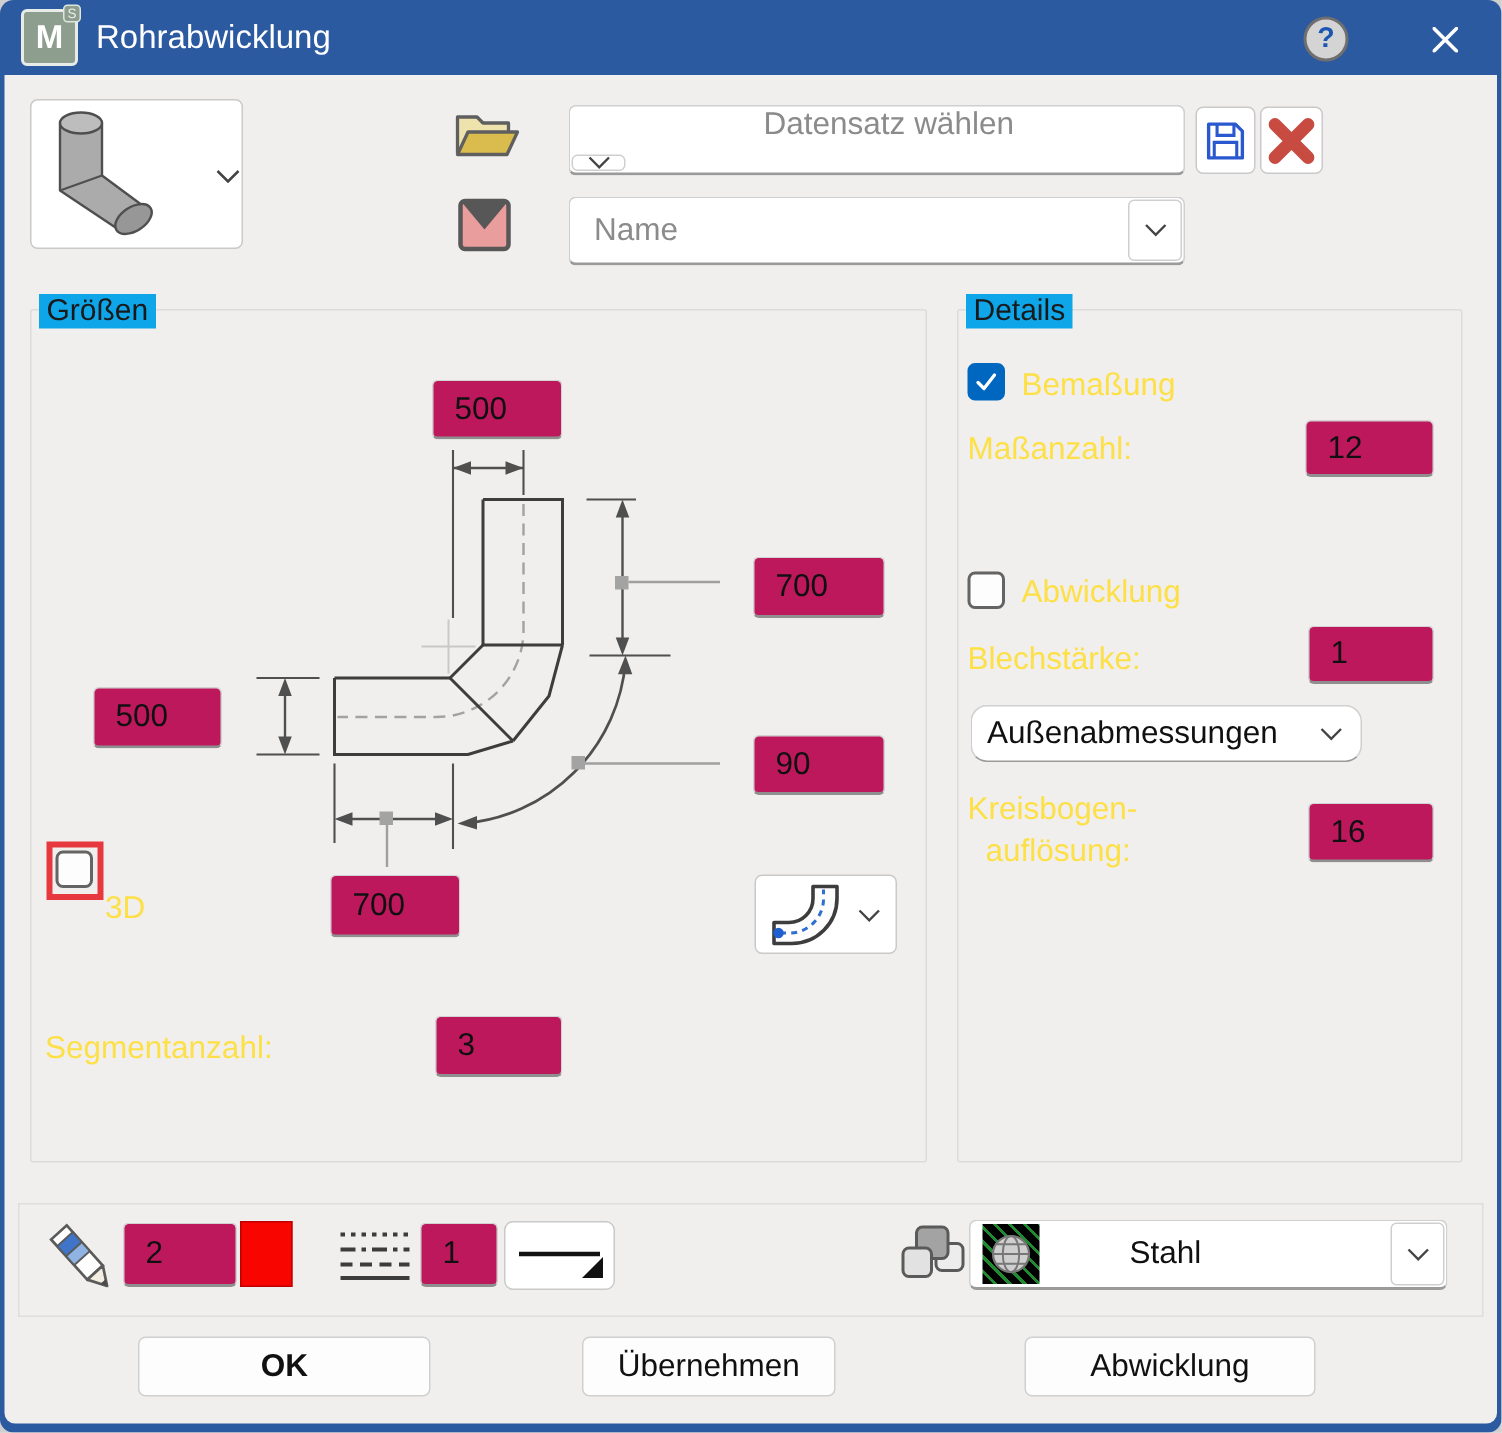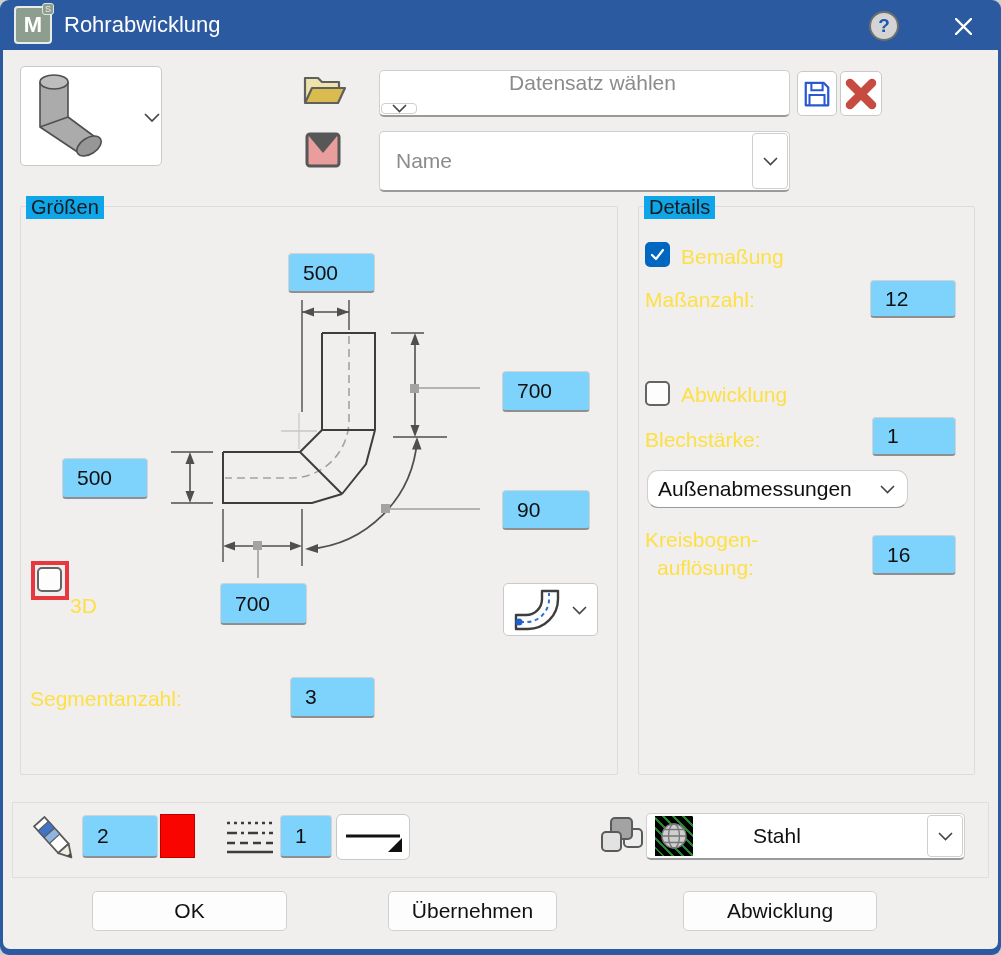--- a/index.html
+++ b/index.html
@@ -18,21 +18,21 @@
            align-items:center;justify-content:center;box-sizing:border-box;cursor:pointer;}
   .closebtn{position:absolute;left:947px;top:13px;width:32px;height:26px;display:flex;align-items:center;
             justify-content:center;cursor:pointer;}
   .panel{position:absolute;background:#fff;border:1px solid #c9c9c9;border-radius:5px;box-sizing:border-box;}
   .combo{position:absolute;background:#fff;border:1px solid #cfcfcf;border-bottom:2px solid #9a9a9a;
          border-radius:5px;display:flex;align-items:center;box-sizing:border-box;}
   .combo .ph{flex:1;color:#8b8b8b;font-size:21px;padding-left:16px;white-space:nowrap;overflow:hidden;}
   .combo .val{flex:1;color:#101010;font-size:21px;padding-left:10px;white-space:nowrap;overflow:hidden;}
   .ddbtn{width:34px;align-self:stretch;margin:1px;border:1px solid #cfcfcf;border-radius:4px;background:#fff;
          display:flex;align-items:center;justify-content:center;}
-  .tf{position:absolute;background:#7dd3fc;border:1px solid #d2d2d2;border-bottom:2px solid #8f8f8f;border-radius:4px;
+  .tf{position:absolute;background:#be185d;border:1px solid #d2d2d2;border-bottom:2px solid #8f8f8f;border-radius:4px;
       font-family:"Liberation Sans",sans-serif;font-size:21px;color:#101010;padding:0 0 0 14px;box-sizing:border-box;outline:none;}
   .group{position:absolute;border:1px solid #dcdcdc;border-radius:2px;box-sizing:border-box;}
   .glabel{position:absolute;font-size:20px;color:#1a1a1a;background:#0ea5e9;padding:0 5px;}
   .lbl{position:absolute;font-size:21px;color:#fde047;white-space:nowrap;}
   .cb{position:absolute;width:25px;height:25px;border:2px solid #646464;border-radius:5px;background:#fdfdfd;
       box-sizing:border-box;display:flex;align-items:center;justify-content:center;cursor:pointer;}
   .cb.checked{background:#0067c0;border-color:#0067c0;}
   .redwrap{position:absolute;border:4px solid #e8383f;box-sizing:border-box;}
   .btn{position:absolute;background:#fdfdfd;border:1px solid #d0d0d0;border-radius:5px;font-size:21px;color:#111;
        display:flex;align-items:center;justify-content:center;box-sizing:border-box;cursor:pointer;}
@@ -107,21 +107,21 @@
     </svg>
   </div>
 
   <div class="iconbtn" style="left:303px;top:131px;width:40px;height:38px;">
     <svg width="38" height="38" viewBox="0 0 38 38">
       <rect x="3" y="3" width="32" height="32" rx="3" fill="#e99d9d" stroke="#575757" stroke-width="3"></rect>
       <polygon points="4,4 34,4 19,22" fill="#575757"></polygon>
     </svg>
   </div>
 
-  <div class="combo" style="left:379px;top:131px;width:411px;height:61px;">
+  <div class="combo" style="left:379px;top:131px;width:411px;height:46px;">
     <span class="ph">Name</span>
     <span class="ddbtn">
       <svg width="15" height="9" viewBox="0 0 15 9">
           <polyline points="1,1 7.5,7.5 14,1" fill="none" stroke="#444" stroke-width="1.6"></polyline>
         </svg>
     </span>
   </div>
 
   <div class="group" style="left:20px;top:206px;width:598px;height:569px;"></div>
   <div class="glabel" style="left:26px;top:196px;">Größen</div>
@@ -270,17 +270,17 @@
       </svg>
     </span>
     <span class="val" style="padding-left:16px;">Stahl</span>
     <span class="ddbtn">
       <svg width="15" height="9" viewBox="0 0 15 9">
           <polyline points="1,1 7.5,7.5 14,1" fill="none" stroke="#444" stroke-width="1.6"></polyline>
         </svg>
     </span>
   </div>
 
-  <div class="btn" style="left:92px;top:891px;width:195px;height:40px;">OK</div>
+  <div class="btn" style="left:92px;top:891px;width:195px;height:40px;font-weight:bold;">OK</div>
   <div class="btn" style="left:388px;top:891px;width:169px;height:40px;">Übernehmen</div>
   <div class="btn" style="left:683px;top:891px;width:194px;height:40px;">Abwicklung</div>
 
 </div>
 
 </body></html>

